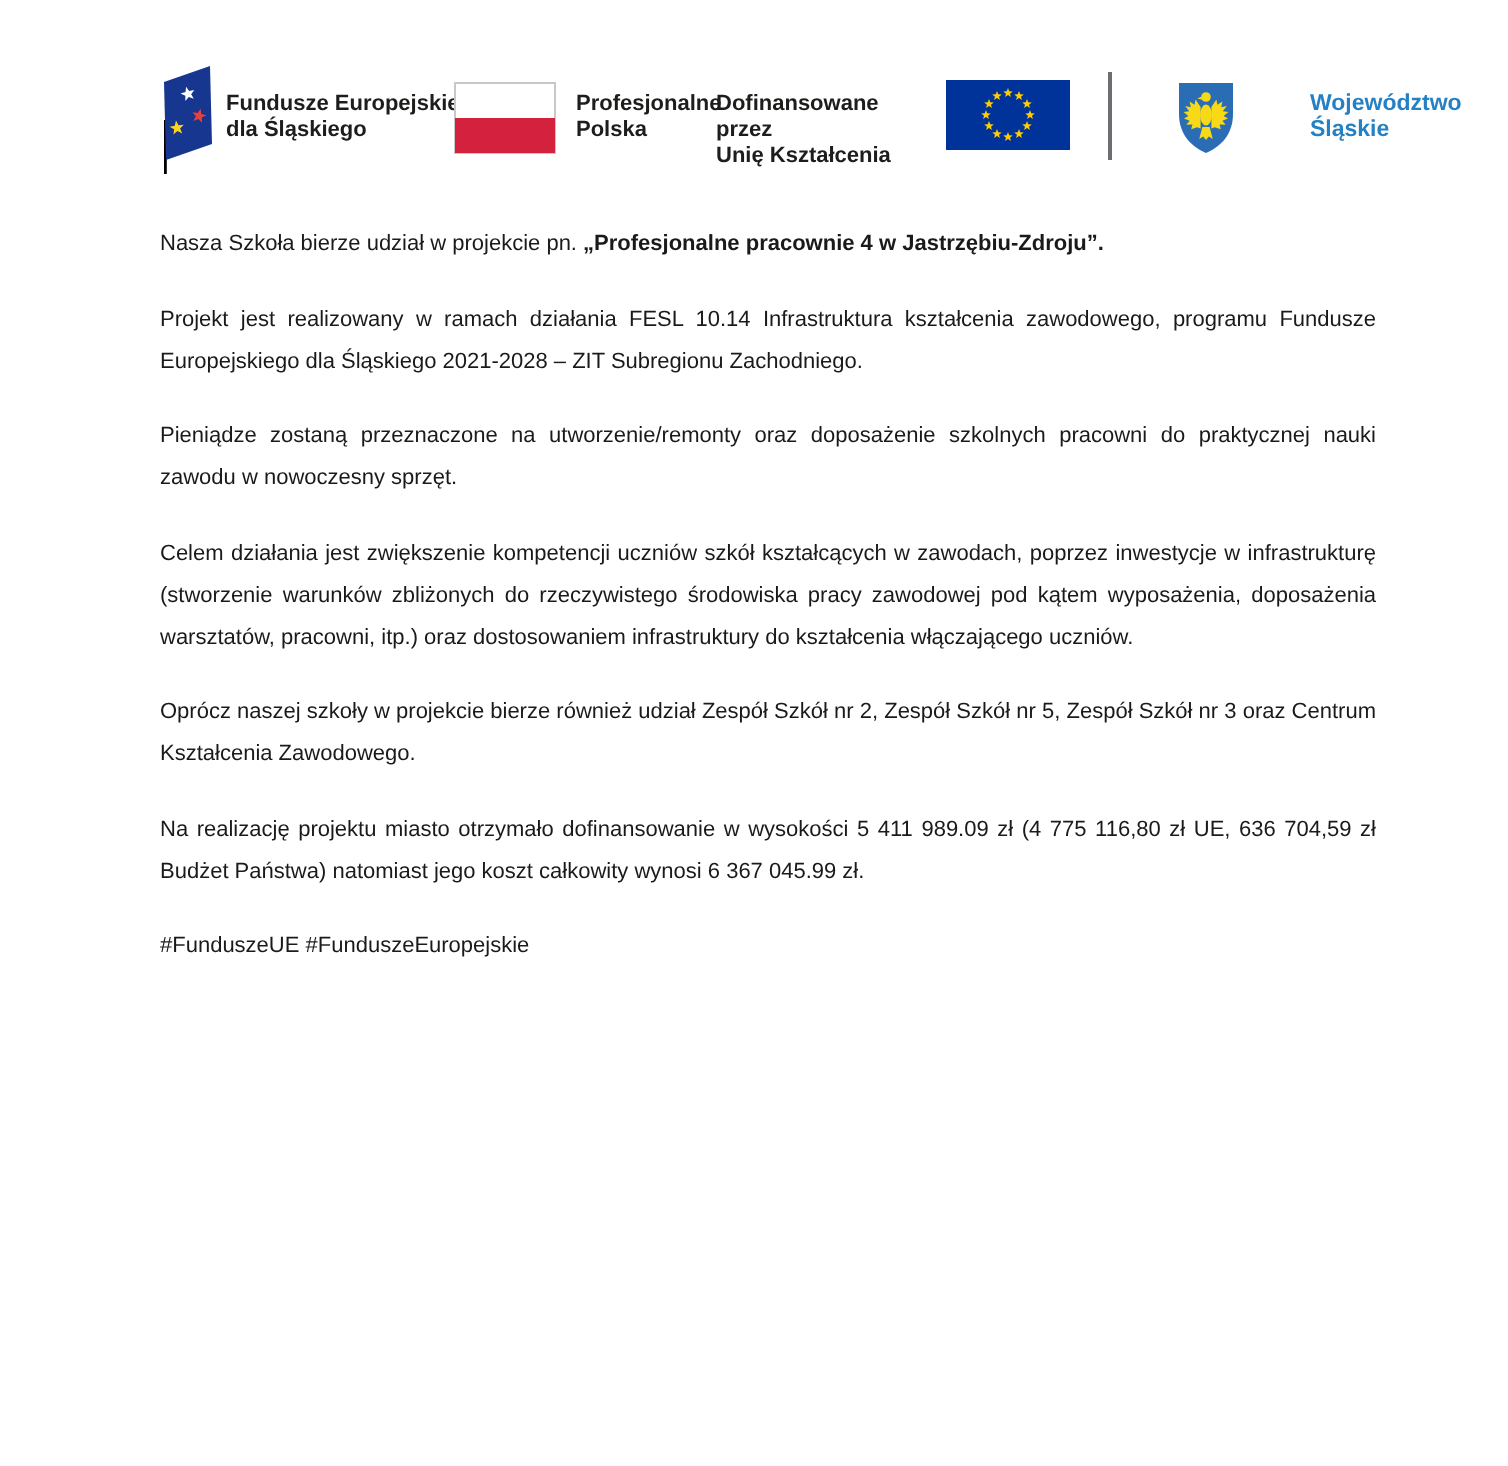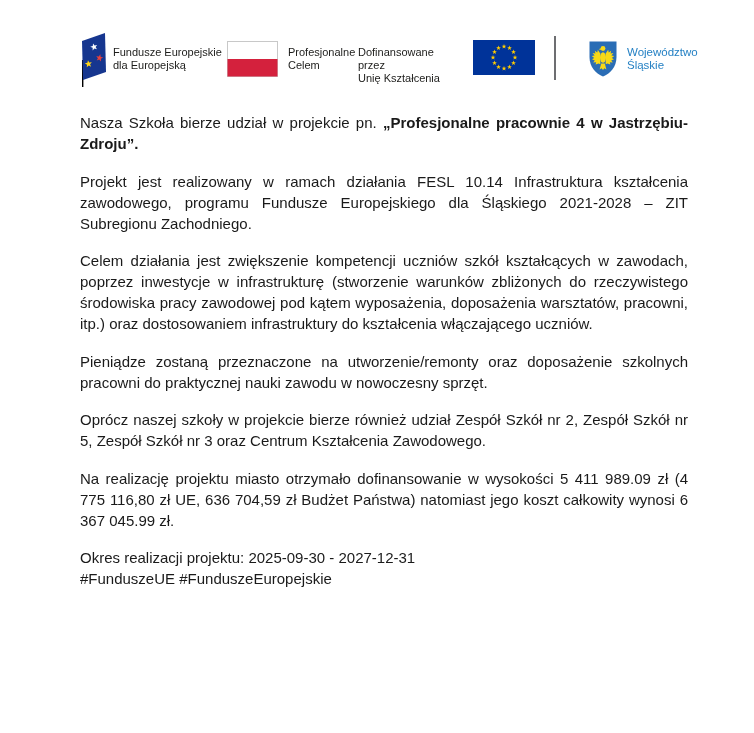--- a/index.html
+++ b/index.html
@@ -2,28 +2,28 @@
 <html lang="pl"><head>
 <meta charset="utf-8">
 <style>
   html,body{margin:0;padding:0;}
   body{
     width:754px;height:733px;position:relative;overflow:hidden;
     background:#ffffff;font-family:"Liberation Sans",sans-serif;color:#1a1a1a;
   }
   
   .hdr-abs{position:absolute;}
-  .logo-text{font-weight:normal;font-size:11px;line-height:13px;color:#1d1d1b;}
+  .logo-text{font-weight:bold;font-size:11px;line-height:13px;color:#1d1d1b;}
   .logo-text.right{text-align:left;}
-  .logo-text.blue{color:#2581c4;font-size:11.5px;}
+  .logo-text.blue{color:#2581c4;font-size:11.5px;margin-left:28px;}
   .divider{position:absolute;left:554px;top:36px;width:2px;height:44px;background:#6d6e71;}
   
   .doc{
     position:absolute;left:80px;top:112px;width:608px;
-    font-size:15px;line-height:21px;text-align:justify;
+    font-size:11px;line-height:21px;text-align:justify;
   }
   .doc p{margin:0 0 16.5px 0;}
   .doc .plain{text-align:left;}
   b{font-weight:bold;}
 </style>
 </head>
 <body>
 
 
 
@@ -38,30 +38,30 @@
 
   <svg class="hdr-abs" style="left:80px;top:32px" width="28" height="58" viewBox="0 0 28 58">
     <rect x="2" y="28" width="1.4" height="27" fill="#000000"></rect>
     <polygon points="2,9 25,1 26,40 3,48" fill="#16368f"></polygon>
     <use href="#star5" transform="translate(14,15) scale(1.5) rotate(-15)" fill="#ffffff"></use>
     <use href="#star5" transform="translate(19.5,26) scale(1.5) rotate(12)" fill="#e8413c"></use>
     <use href="#star5" transform="translate(8.5,32) scale(1.5) rotate(-8)" fill="#ffd617"></use>
   </svg>
   <div class="hdr-abs logo-text" style="left:113px;top:46px">
     <div>Fundusze Europejskie</div>
-    <div>dla Europejską</div>
+    <div>dla Śląskiego</div>
   </div>
 
   <svg class="hdr-abs" style="left:227px;top:41px" width="51" height="36" viewBox="0 0 51 36">
     <rect x="0.5" y="0.5" width="50" height="35" fill="#ffffff" stroke="#c8c8c8" stroke-width="1"></rect>
     <rect x="0.5" y="18" width="50" height="17.5" fill="#d4213d"></rect>
   </svg>
   <div class="hdr-abs logo-text" style="left:288px;top:46px">
     <div>Profesjonalne</div>
-    <div>Celem</div>
+    <div>Polska</div>
   </div>
 
   <div class="hdr-abs logo-text right" style="left:358px;top:46px;width:105px">
     <div>Dofinansowane przez</div>
     <div>Unię Kształcenia</div>
   </div>
   <svg class="hdr-abs" style="left:473px;top:40px" width="62" height="35" viewBox="0 0 62 35">
     <rect x="0" y="0" width="62" height="35" fill="#003399"></rect>
     <g fill="#ffcc00">
       <use href="#star5" transform="translate(31,6.5)"></use>
@@ -97,26 +97,25 @@
     <div>Śląskie</div>
   </div>
 
 </header>
 
 
 <main class="doc">
   <p><span>Nasza Szkoła bierze udział w projekcie pn. </span><b>„Profesjonalne pracownie 4 w Jastrzębiu-Zdroju”.</b></p>
 
   <p>Projekt jest realizowany w ramach działania FESL 10.14 Infrastruktura kształcenia zawodowego, programu Fundusze Europejskiego dla Śląskiego 2021-2028 – ZIT Subregionu Zachodniego.</p>
+  <p>Pieniądze zostaną przeznaczone na utworzenie/remonty oraz doposażenie szkolnych pracowni do praktycznej nauki zawodu w nowoczesny sprzęt.</p>
   <p>Celem działania jest zwiększenie kompetencji uczniów szkół kształcących w zawodach, poprzez inwestycje w infrastrukturę (stworzenie warunków zbliżonych do rzeczywistego środowiska pracy zawodowej pod kątem wyposażenia, doposażenia warsztatów, pracowni, itp.) oraz dostosowaniem infrastruktury do kształcenia włączającego uczniów.</p>
-  <p>Pieniądze zostaną przeznaczone na utworzenie/remonty oraz doposażenie szkolnych pracowni do praktycznej nauki zawodu w nowoczesny sprzęt.</p>
   <p>Oprócz naszej szkoły w projekcie bierze również udział Zespół Szkół nr 2, Zespół Szkół nr 5, Zespół Szkół nr 3 oraz Centrum Kształcenia Zawodowego.</p>
   <p>Na realizację projektu miasto otrzymało dofinansowanie w wysokości 5 411 989.09 zł (4 775 116,80 zł UE, 636 704,59 zł Budżet Państwa) natomiast jego koszt całkowity wynosi 6 367 045.99 zł.</p>
 
   <p class="plain">
     </p>
-    <div>Okres realizacji projektu: 2025-09-30 - 2027-12-31</div>
     <div>#FunduszeUE #FunduszeEuropejskie</div>
   <p></p>
 </main>
 
 
 
 
 </body></html>

